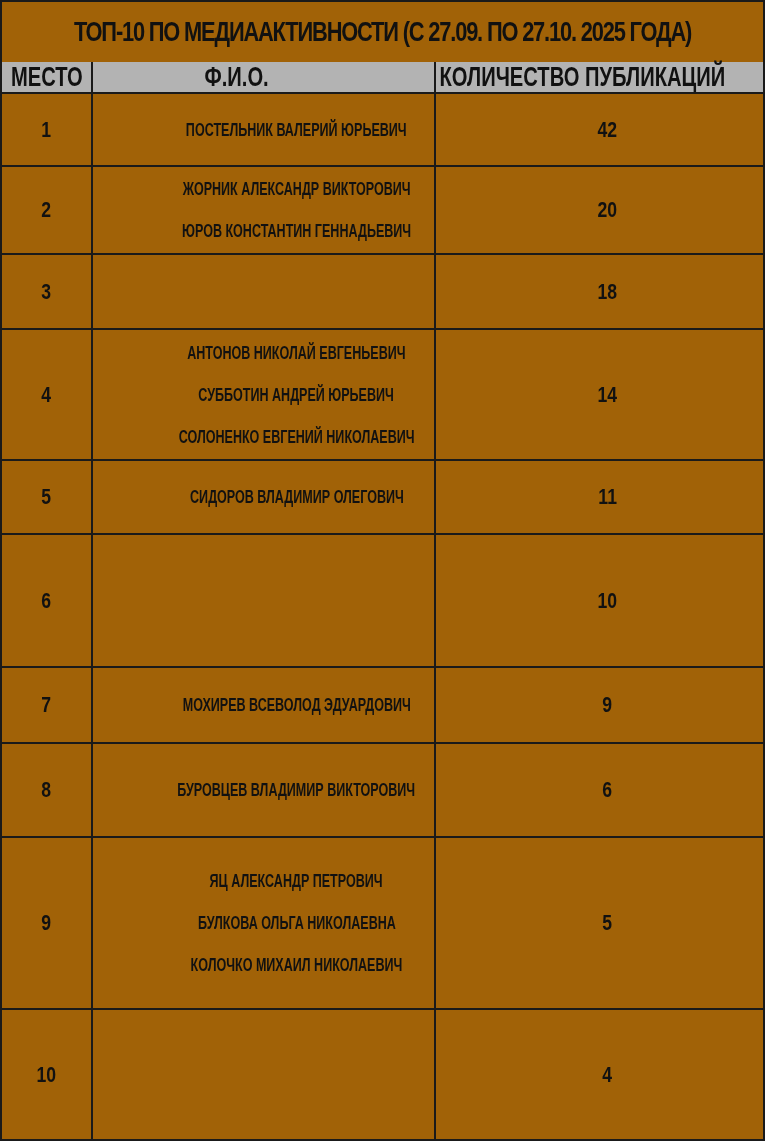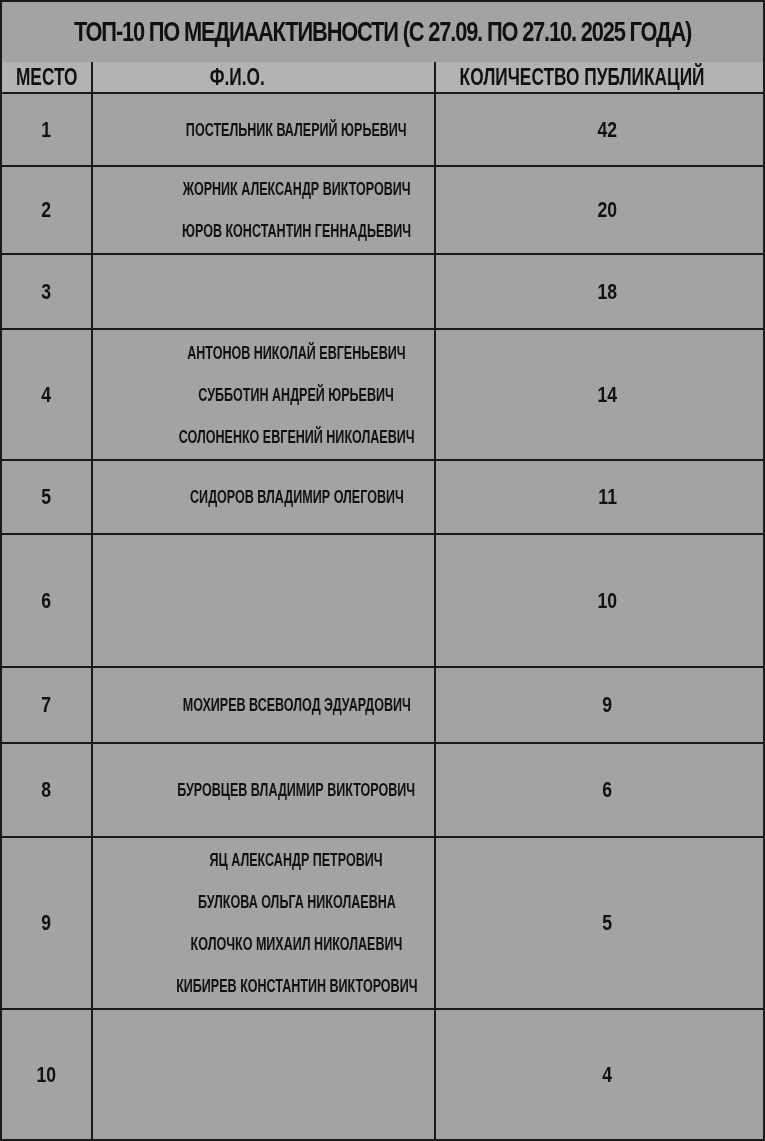--- a/index.html
+++ b/index.html
@@ -1,23 +1,23 @@
 <!DOCTYPE html>
 <html><head>
 <meta charset="utf-8">
 <style>
   html, body { margin:0; padding:0; background:#ffffff; }
   body { width:765px; height:1141px; position:relative; overflow:hidden; font-family:"Liberation Sans", sans-serif; }
-  .frame { position:absolute; left:0; top:0; width:761px; height:1137px; border:2px solid #1a1a1a; background:#a3a3a3; }
+  .frame { position:absolute; left:0; top:0; width:761px; height:1137px; border:2px solid #1a1a1a; background:#a16207; }
   .title { position:absolute; left:0; top:0; width:761px; height:60px; display:flex; align-items:center; justify-content:center;
     font-family:"Liberation Sans", sans-serif; font-weight:bold; font-size:28px; letter-spacing:-1.5px; color:#111;
     transform:scaleX(0.78); transform-origin:center; white-space:nowrap; }
   .hdr { position:absolute; left:0; top:60px; width:761px; height:30px; background:#b3b3b3; }
   .hdr .c { position:absolute; top:0; height:30px; display:flex; align-items:center; justify-content:center;
-    font-weight:bold; font-size:24px; color:#111; white-space:nowrap; }
+    font-weight:bold; font-size:28px; color:#111; white-space:nowrap; }
   .hdr .c span { display:inline-block; transform:scaleX(0.72); }
   .vline { position:absolute; width:2px; background:#1a1a1a; }
   .row { position:absolute; left:0; width:761px; border-top:2px solid #1a1a1a; box-sizing:border-box; }
   .cell { position:absolute; top:0; bottom:0; display:flex; flex-direction:column; align-items:center; justify-content:center; }
   .place { left:0; width:89px; font-weight:bold; font-size:22px; color:#111; }
   .place span, .count span { display:inline-block; transform:scaleX(0.8); }
   .names { left:91px; width:407px; }
   .names .n { font-weight:bold; font-size:19px; color:#111; white-space:nowrap; line-height:42px; }
   .names .n span { display:inline-block; transform:scaleX(0.66); }
   .count { left:434px; width:343px; font-weight:bold; font-size:22px; color:#111; }
@@ -125,21 +125,20 @@
         </div>
       </div>
       <div class="row" style="top: 834px; height: 172px;">
         <div class="cell place">
           <span>9</span>
         </div>
         <div class="cell names">
           <div class="n"><span>ЯЦ АЛЕКСАНДР ПЕТРОВИЧ</span></div>
           <div class="n"><span>БУЛКОВА ОЛЬГА НИКОЛАЕВНА</span></div>
           <div class="n"><span>КОЛОЧКО МИХАИЛ НИКОЛАЕВИЧ</span></div>
-          <div class="n"><span>КИБИРЕВ КОНСТАНТИН ВИКТОРОВИЧ</span></div>
         </div>
         <div class="cell count">
           <span>5</span>
         </div>
       </div>
       <div class="row" style="top: 1006px; height: 131px;">
         <div class="cell place">
           <span>10</span>
         </div>
         <div class="cell count">

